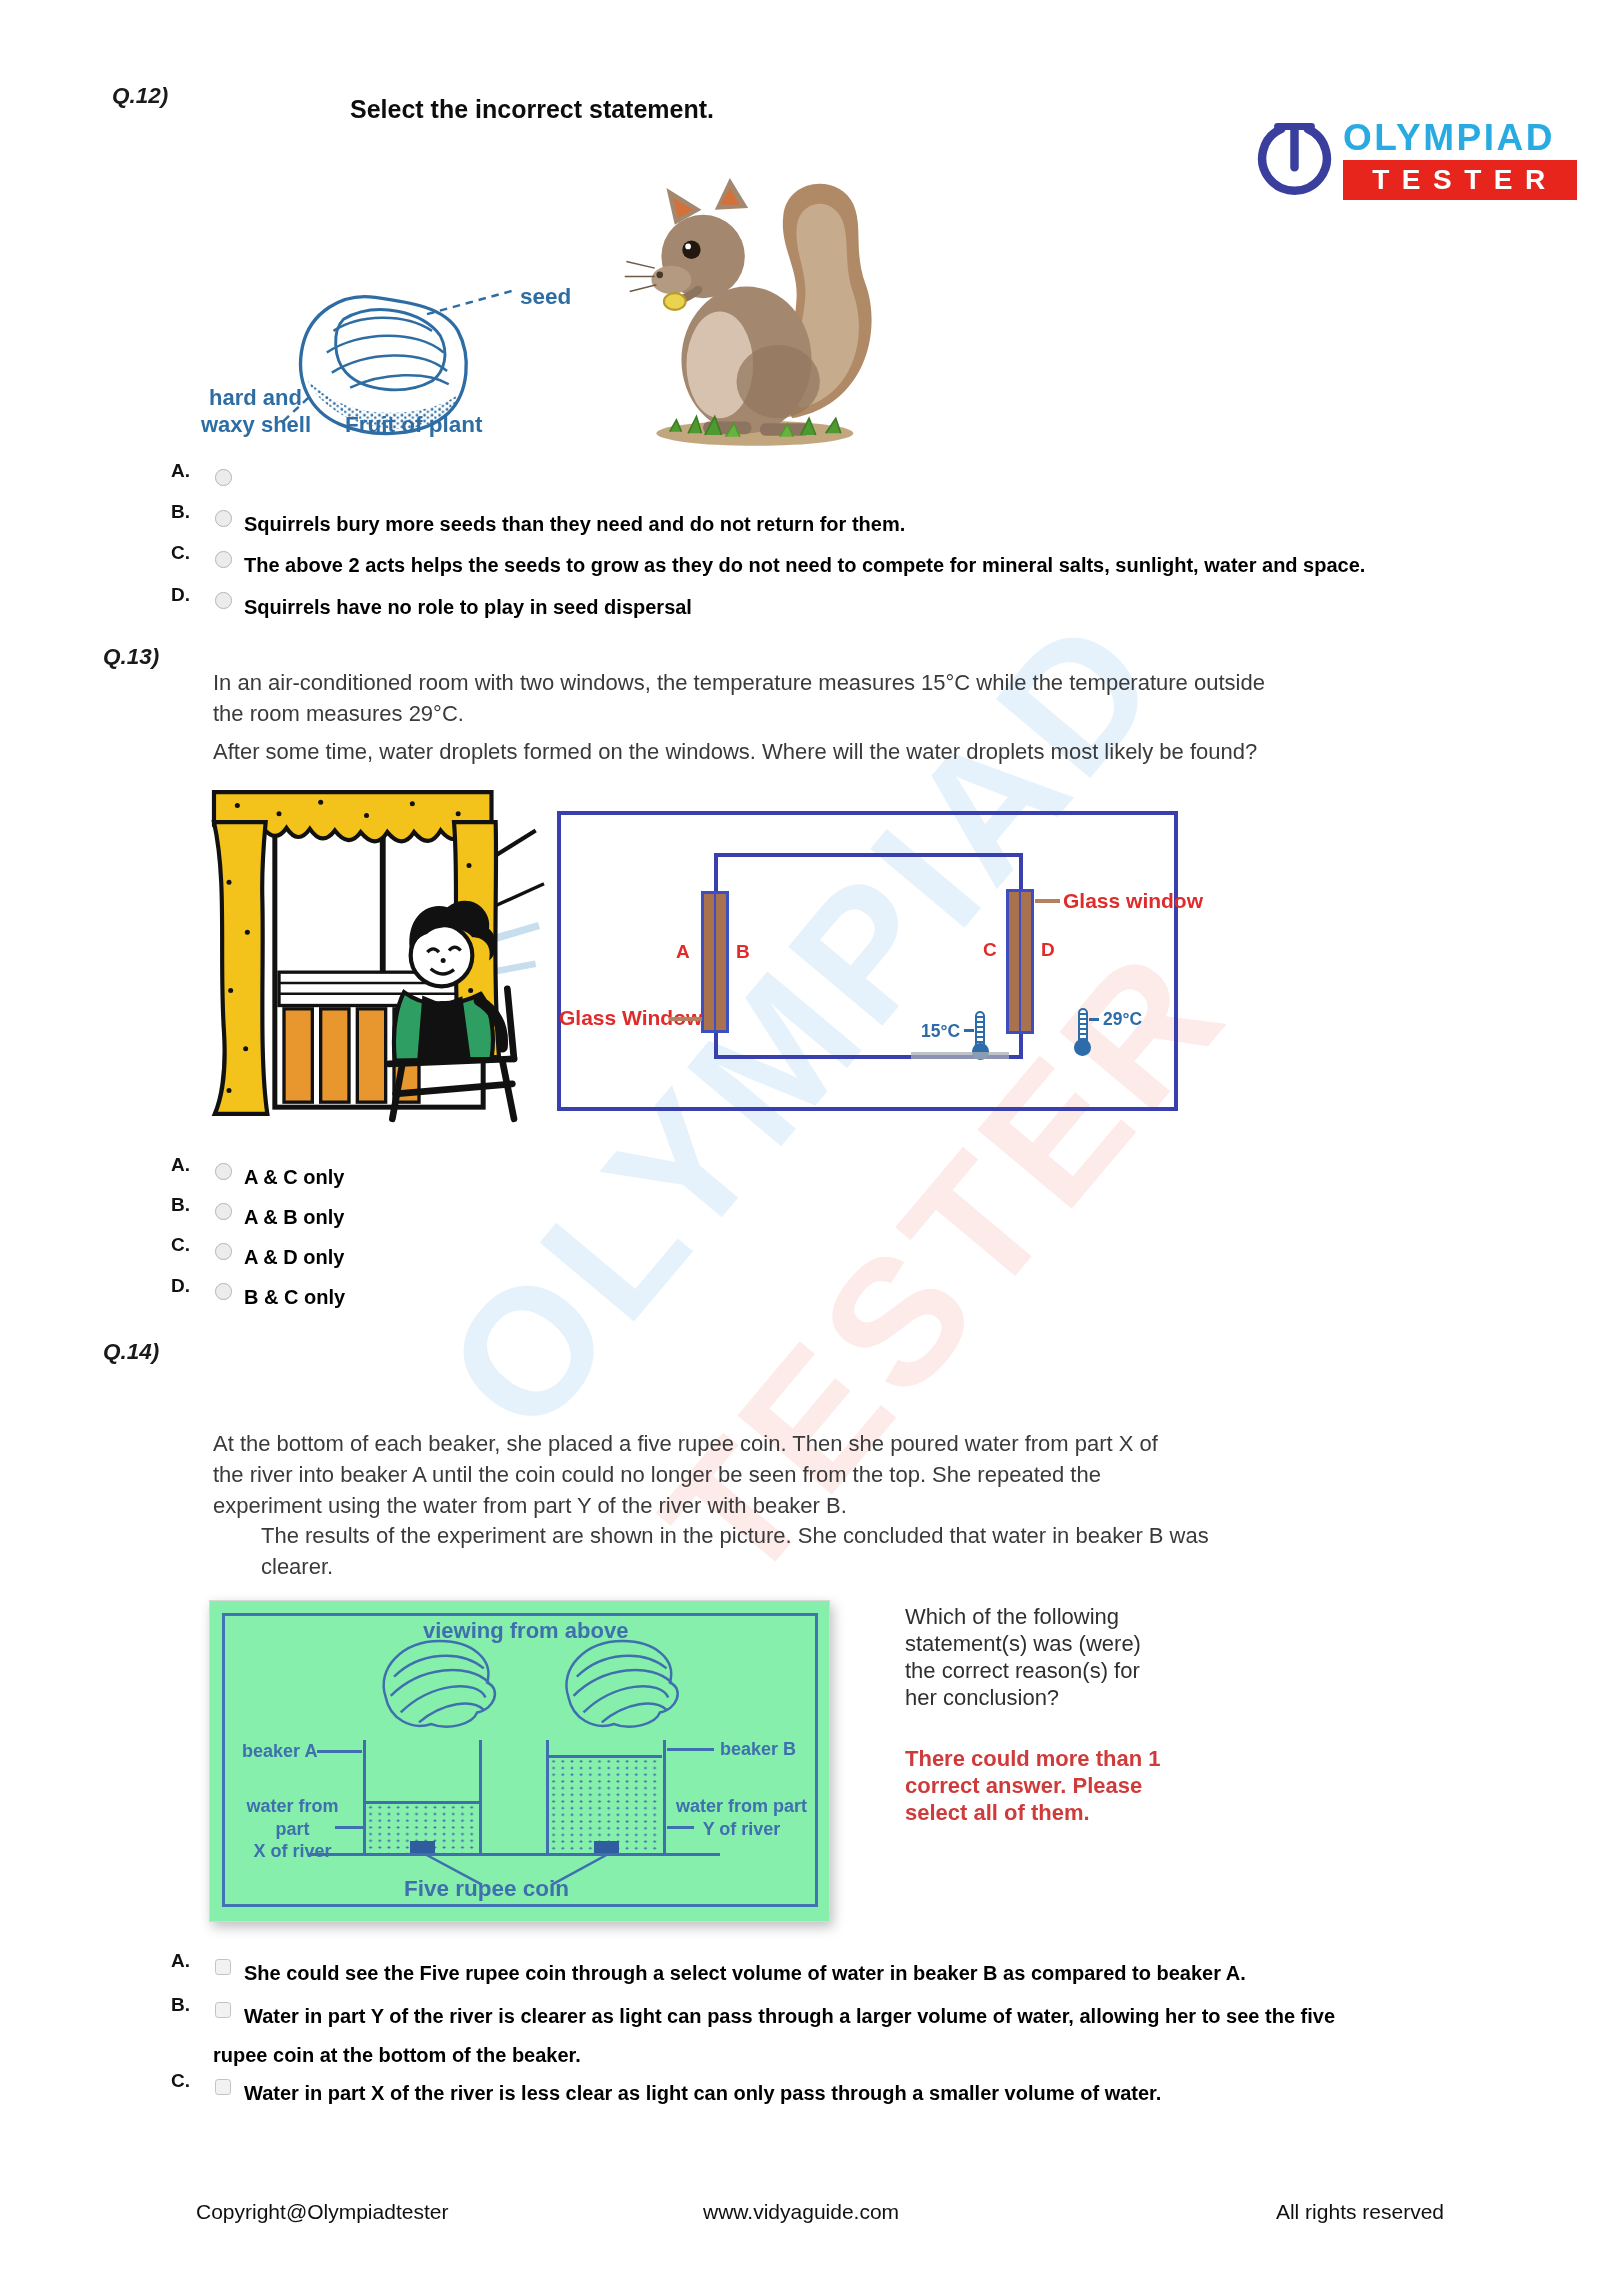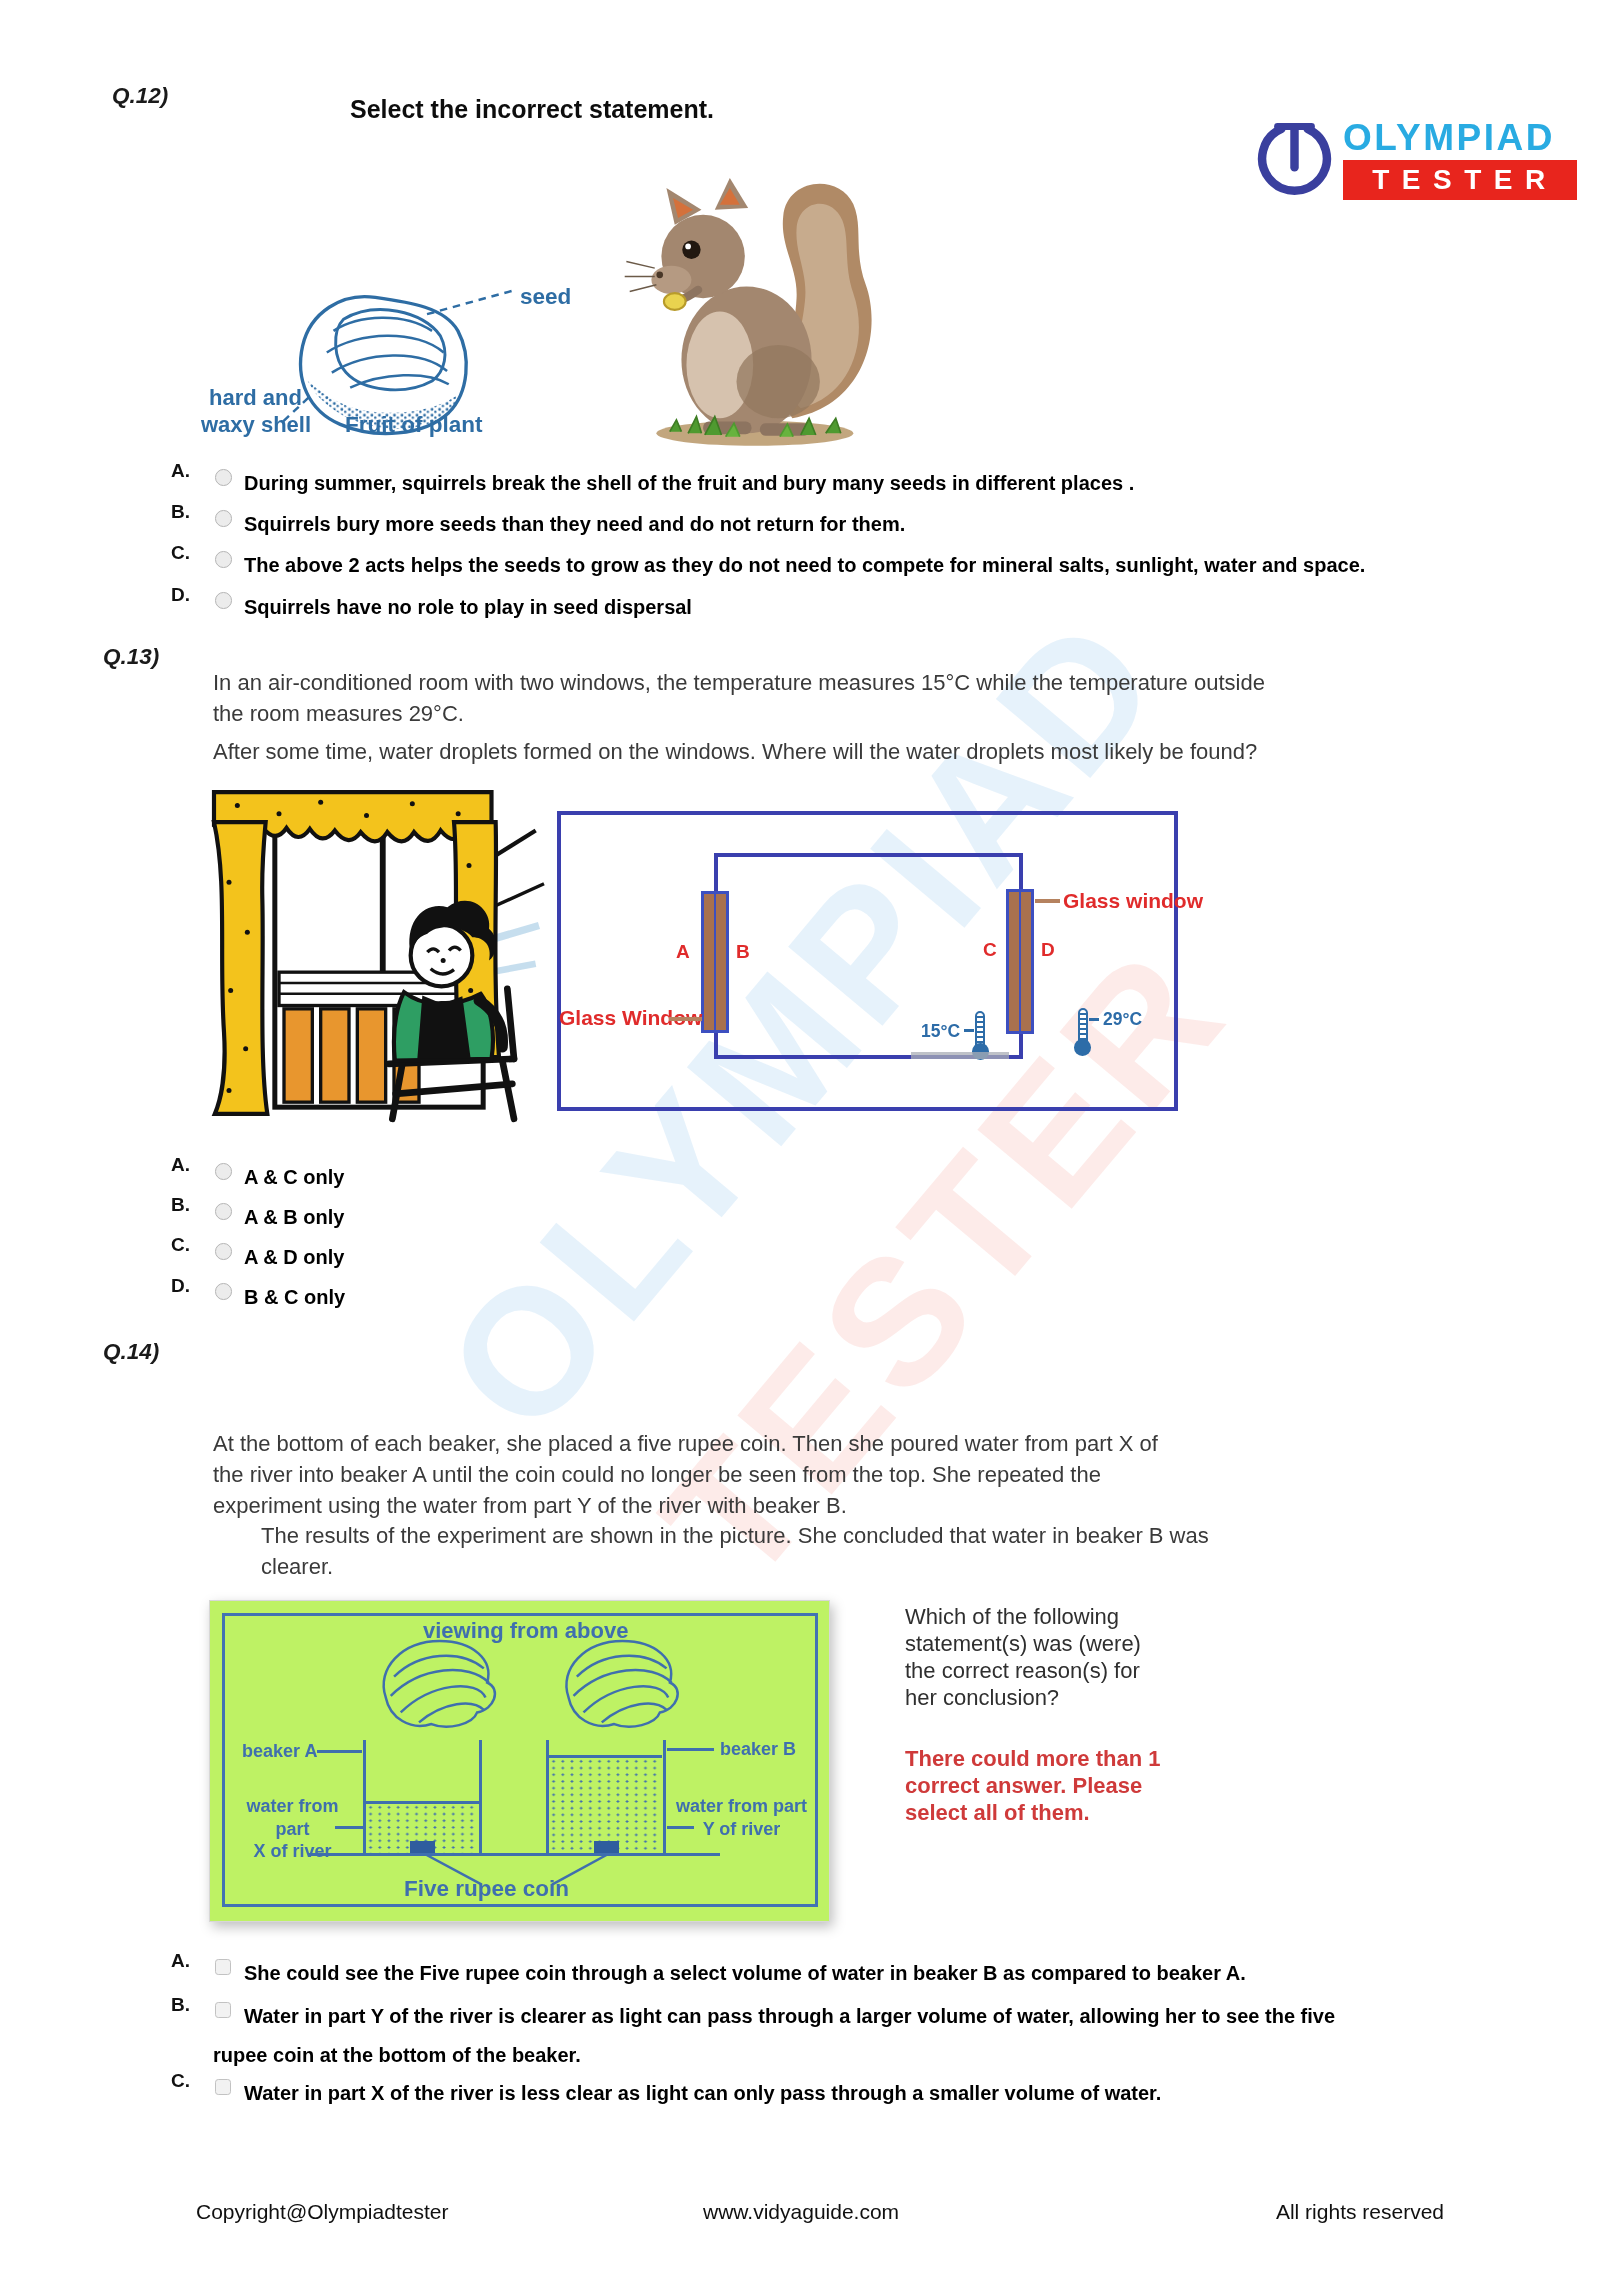--- a/index.html
+++ b/index.html
@@ -24,21 +24,21 @@
             display:flex;align-items:center;justify-content:center;}
   
   .roomrect{border:4.2px solid #3a3fae;box-sizing:border-box;}
   .windowframe{background:#3d4fc0;box-sizing:border-box;display:flex;gap:2.5px;padding:3.3px;}
   .windowbar{flex:1;background:#a9714e;}
   .thermo-stem{width:10px;height:35px;border:2.5px solid #2d6ca8;border-radius:5px 5px 0 0;box-sizing:border-box;background:
     repeating-linear-gradient(to bottom,#fff 0 3.3px,#2d6ca8 3.3px 5px);}
   .thermo-bulb{width:16.7px;height:16.7px;border-radius:50%;background:#2d6ca8;}
   .graystrip{background:#a9aeb6;opacity:.75;}
   
-  .figbox{background:#bef264;border:0.8px solid #d7d7d7;box-shadow:3.3px 5px 11.7px rgba(0,0,0,.25);}
+  .figbox{background:#86efac;border:0.8px solid #d7d7d7;box-shadow:3.3px 5px 11.7px rgba(0,0,0,.25);}
   .figborder{border:3.3px solid #4173b3;box-sizing:border-box;}
   .beakerwall{background:#3f6fae;}
   .water{border-top:3.3px solid #3f6fae;background-image:radial-gradient(#3f6fae 1.3px,transparent 1.5px);
          background-size:9.2px 6.7px;}
   .coin{background:#2f5d9e;}
   .fig-small{font-size:18px;}
   .footer{font-size:21px;color:#101010;}
 </style>
 </head>
 <body>
@@ -109,21 +109,20 @@
       <path d="M80 132 L46 124 M80 142 L44 142 M82 152 L50 160" stroke="#6b5a48" stroke-width="1.8" fill="none"></path>
       <rect x="138" y="316" width="58" height="15" rx="7" fill="#8d7460"></rect>
       <rect x="206" y="318" width="60" height="15" rx="7" fill="#8d7460"></rect>
       <path d="M120 330 l10 -20 l6 20 M140 332 l12 -22 l8 22 M255 332 l10 -20 l8 20 M285 330 l12 -18 l6 18 M98 328 l8 -14 l6 14" fill="#4f9a30" stroke="#3e7d24" stroke-width="2"></path>
       <path d="M165 334 l10 -16 l7 16 M230 334 l9 -15 l7 15" fill="#67b33e" stroke="#4f9a30" stroke-width="2"></path>
     </svg>
   </div>
 
   <div class="abs optletter" style="left:171px;top:460px;">A.</div>
   <span class="abs radio" style="left:215px;top:469px;"></span>
-  <div class="abs opttext" style="left:244px;top:472px;">During summer, squirrels break the shell of the fruit and bury many seeds in different places .</div>
 
   <div class="abs optletter" style="left:171px;top:501px;">B.</div>
   <span class="abs radio" style="left:215px;top:510px;"></span>
   <div class="abs opttext" style="left:244px;top:513px;">Squirrels bury more seeds than they need and do not return for them.</div>
 
   <div class="abs optletter" style="left:171px;top:542px;">C.</div>
   <span class="abs radio" style="left:215px;top:551px;"></span>
   <div class="abs opttext" style="left:244px;top:554px;">The above 2 acts helps the seeds to grow as they do not need to compete for mineral salts, sunlight, water and space.</div>
 
   <div class="abs optletter" style="left:171px;top:584px;">D.</div>

